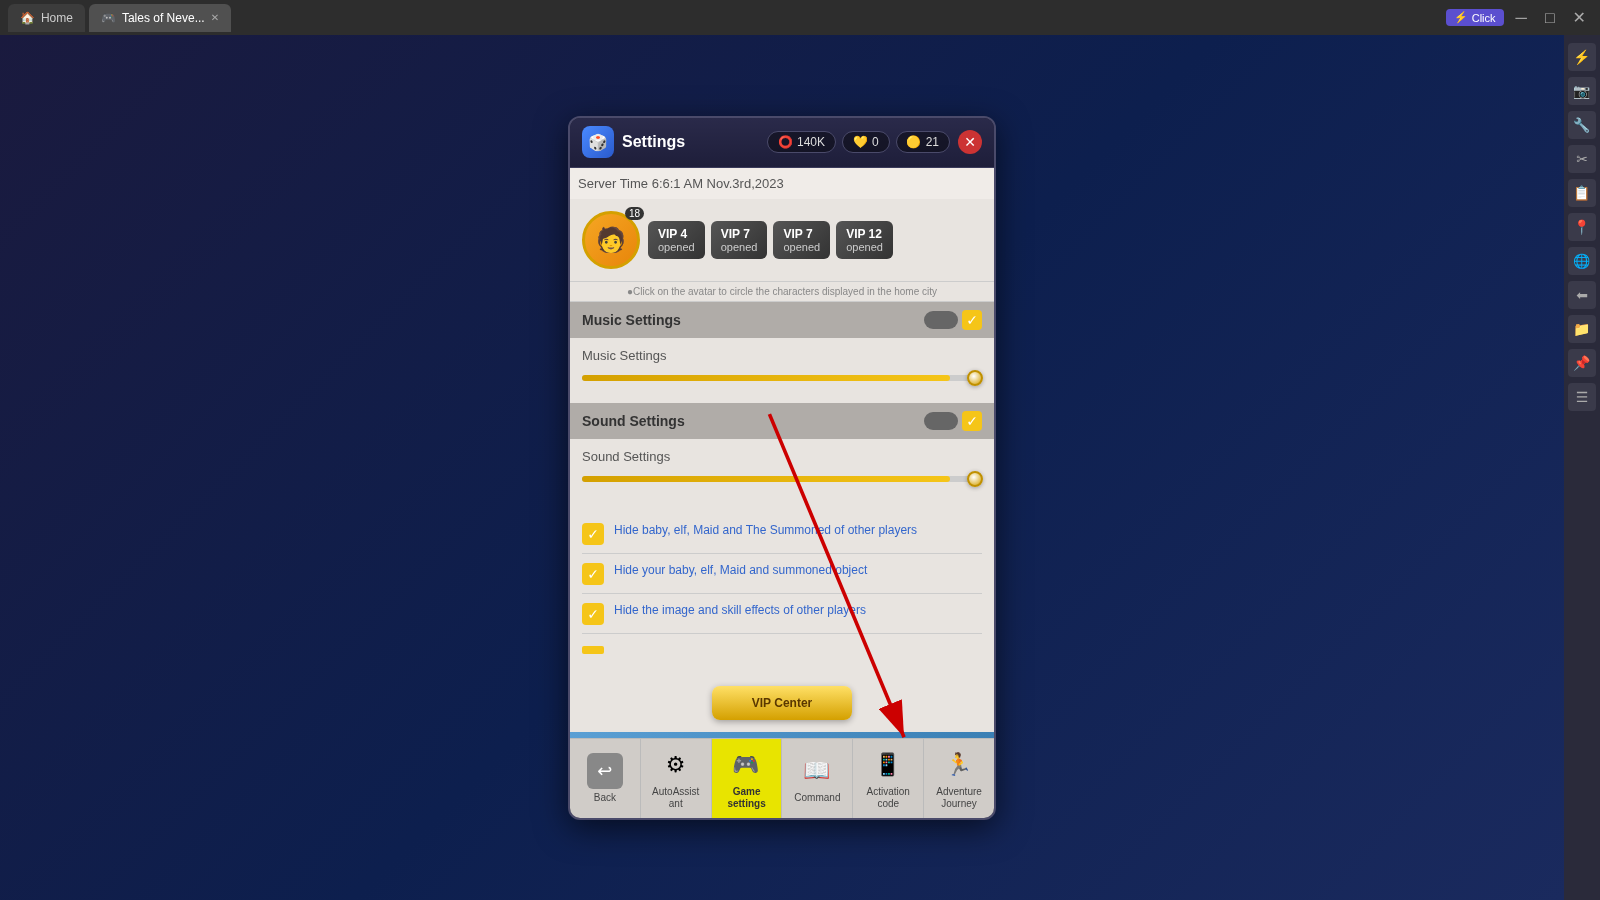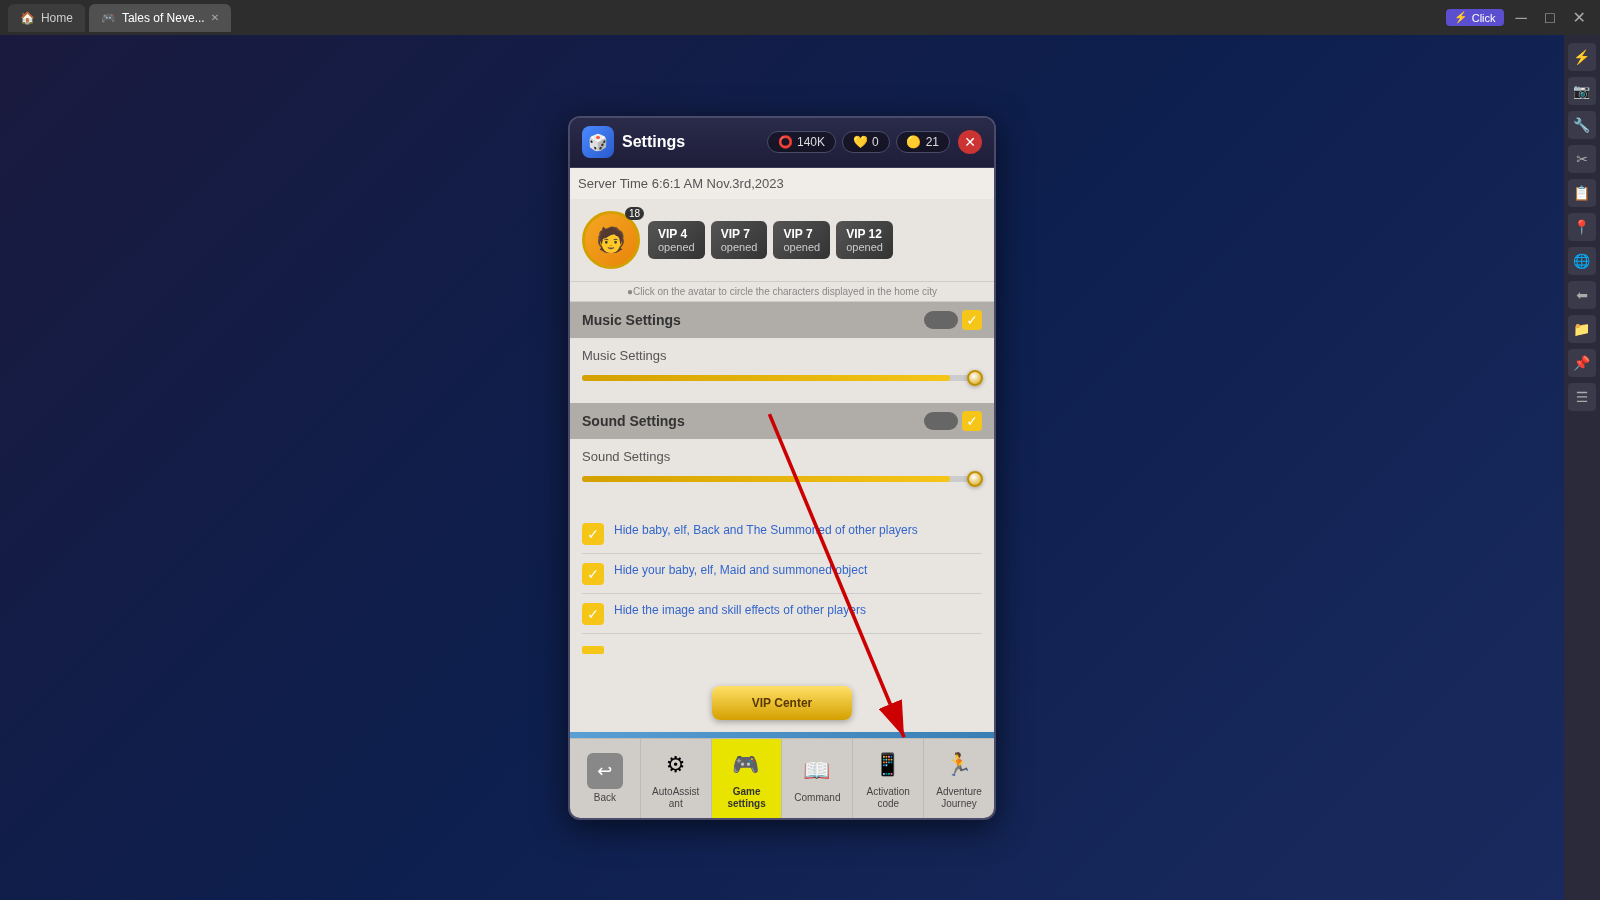--- a/index.html
+++ b/index.html
@@ -575,21 +575,21 @@
             <div class="slider-fill"></div>
             <div class="slider-thumb"></div>
           </div>
         </div>
       </div>
 
 
       <div class="section-content">
         <div class="checkbox-item">
           <div class="checkbox-icon">✓</div>
-          <div class="checkbox-text">Hide baby, elf, Back and The Summoned of other players</div>
+          <div class="checkbox-text">Hide baby, elf, Maid and The Summoned of other players</div>
         </div>
         <div class="checkbox-item">
           <div class="checkbox-icon">✓</div>
           <div class="checkbox-text">Hide your baby, elf, Maid and summoned object</div>
         </div>
         <div class="checkbox-item">
           <div class="checkbox-icon">✓</div>
           <div class="checkbox-text">Hide the image and skill effects of other players</div>
         </div>
         <div style="padding:6px 0;">

